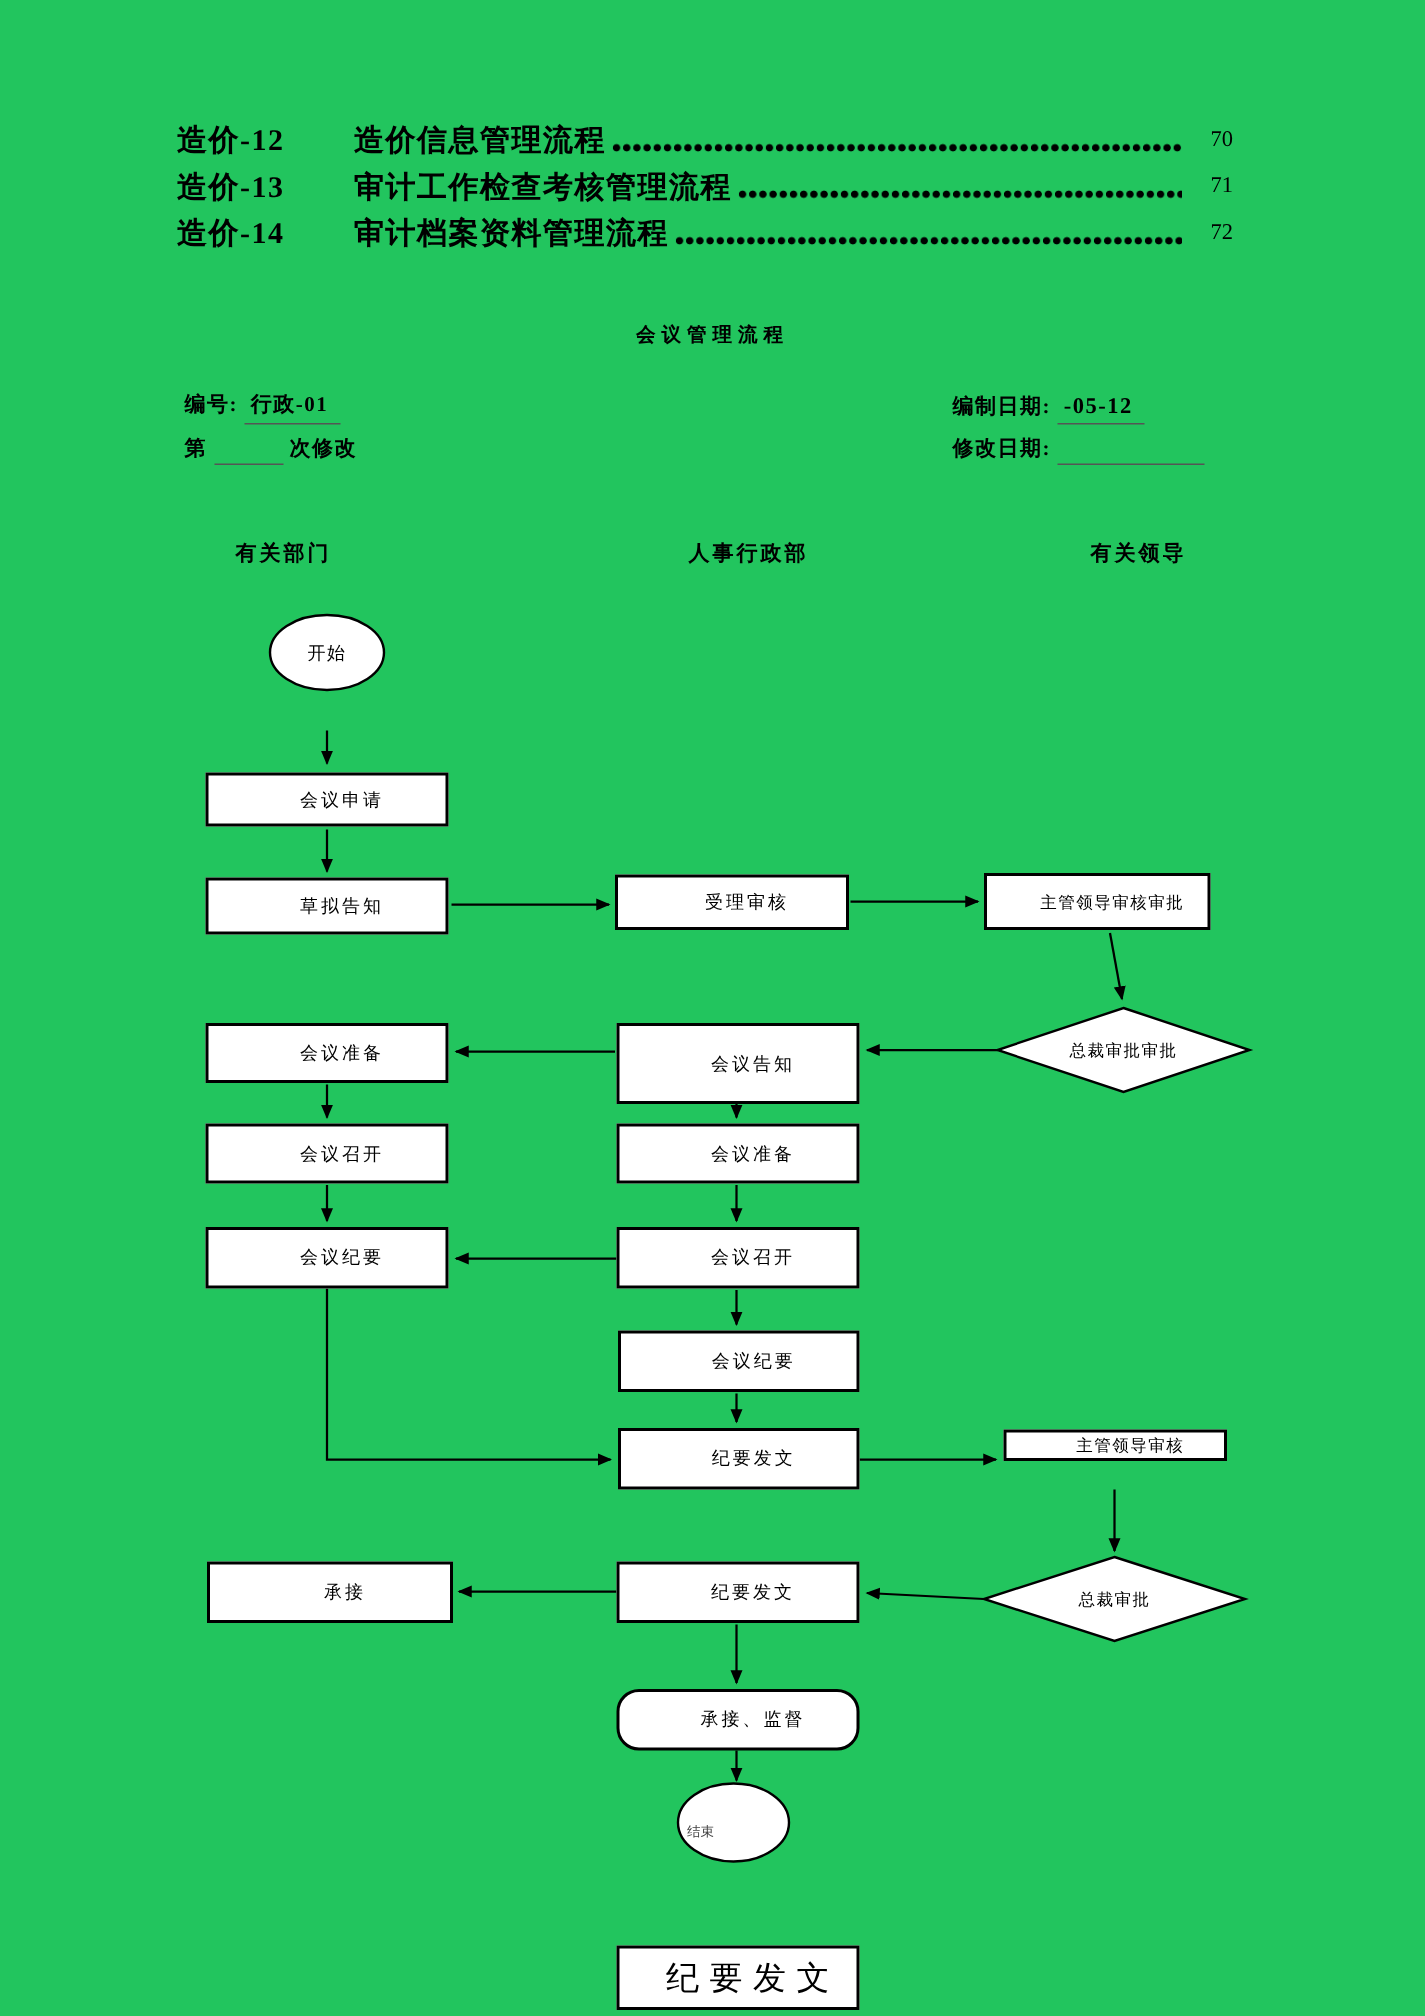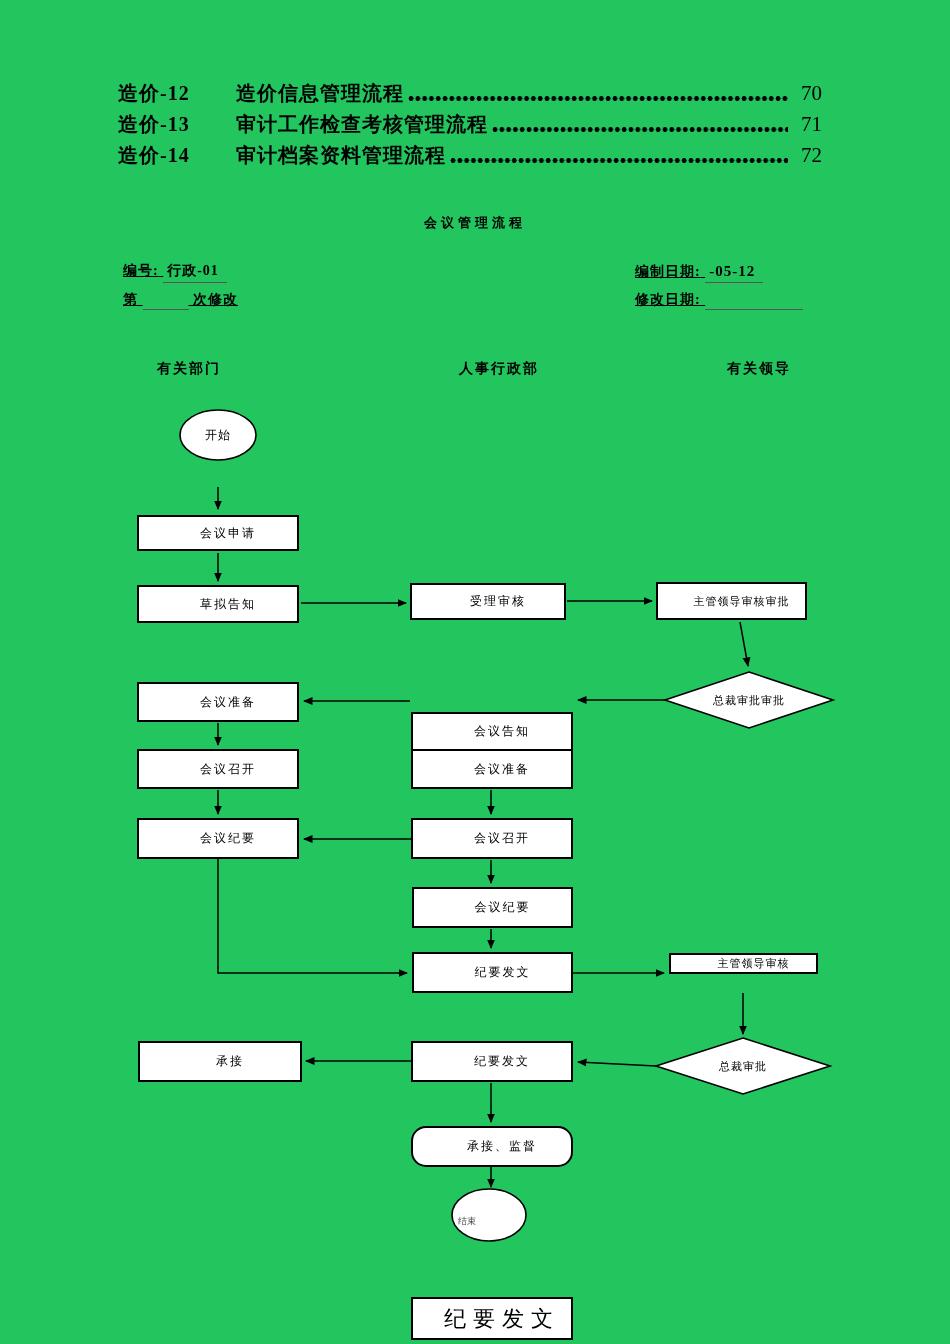--- a/index.html
+++ b/index.html
@@ -7,27 +7,27 @@
         font-family:"Liberation Serif","DejaVu Serif",serif;color:#000;}
 
   
   .toc{position:absolute;left:118px;top:78px;width:704px;}
   .toc-row{display:flex;align-items:center;height:31px;font-weight:bold;font-size:20px;white-space:nowrap;}
   .toc-id{width:118px;letter-spacing:1px;}
   .toc-title{letter-spacing:1px;}
   .toc-leader{flex:1;height:7px;margin:10px 2px 0 4px;
       background-image:radial-gradient(circle at 3px 3.5px,#000 2.2px,transparent 2.7px);
       background-size:6.8px 7px;background-repeat:repeat-x;}
-  .toc-page{width:32px;text-align:right;font-weight:normal;font-size:21px;}
+  .toc-page{width:32px;text-align:right;font-weight:normal;font-size:15px;}
 
   
   .doc-title{position:absolute;top:214px;left:0;width:950px;text-align:center;
              font-size:13px;font-weight:bold;letter-spacing:4px;}
   .meta{position:absolute;font-size:14px;font-weight:bold;letter-spacing:1px;}
-  .meta-row{height:29px;line-height:20px;text-decoration:underline;}
+  .meta-row{height:29px;line-height:20px;}
   .m-left{left:123px;top:261px;}
   .m-right{left:635px;top:261px;}
   .uline{display:inline-block;border-bottom:1px solid #555;padding:0 8px 1px 4px;min-width:40px;}
   .uline.serifval{font-size:15px;}
   .blank-short{display:inline-block;width:46px;border-bottom:1px solid #555;height:16px;vertical-align:bottom;}
   .blank-long{display:inline-block;width:98px;border-bottom:1px solid #555;height:16px;vertical-align:bottom;}
 
   
   .colhead{position:absolute;top:360px;font-size:14px;font-weight:bold;letter-spacing:2px;white-space:nowrap;}
   .ch-0{left:157px;} .ch-1{left:459px;} .ch-2{left:727px;}
@@ -145,21 +145,21 @@
     </div>
 
   <div class="box" style="left:410px;top:583px;width:156px;height:37px;">
     <span>受理审核</span>
     </div>
 
   <div class="box small" style="left:656px;top:582px;width:151px;height:38px;">
     <span>主管领导审核审批</span>
     </div>
 
-  <div class="box" style="left:411px;top:712px;width:162px;height:39px;">
+  <div class="box" style="left:411px;top:682px;width:162px;height:54px;">
     <span>会议告知</span>
     </div>
 
   <div class="box" style="left:137px;top:682px;width:162px;height:40px;">
     <span>会议准备</span>
     </div>
 
   <div class="box" style="left:137px;top:749px;width:162px;height:40px;">
     <span>会议召开</span>
     </div>

